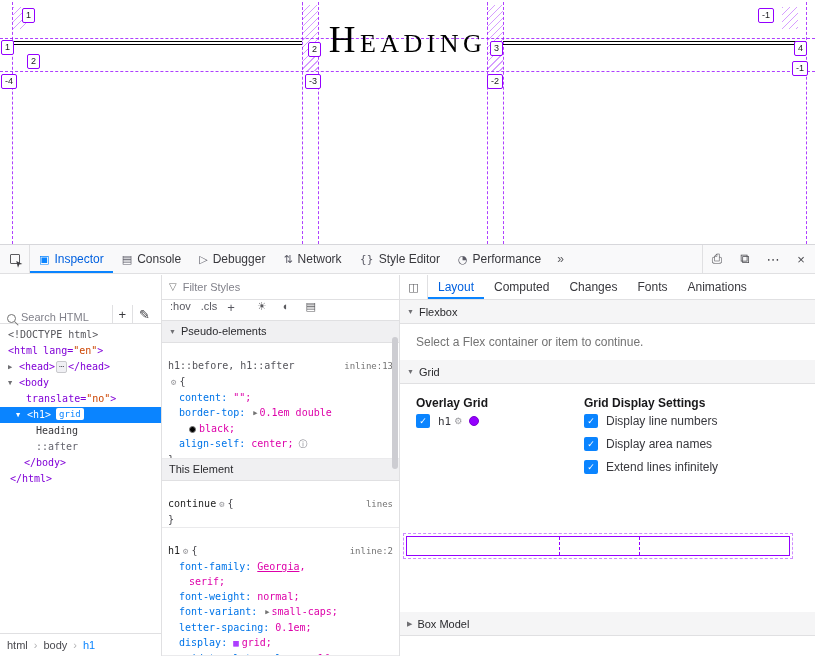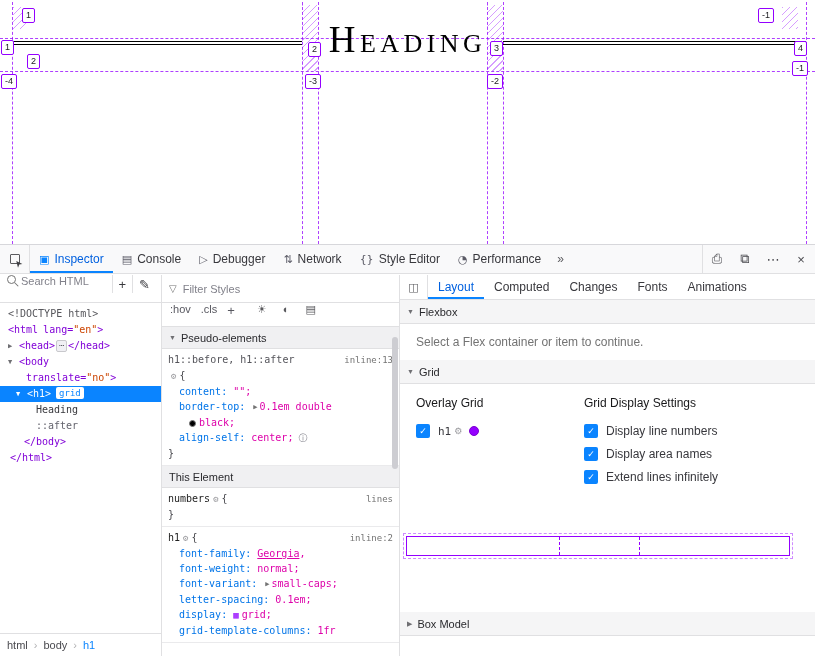--- a/index.html
+++ b/index.html
@@ -42,21 +42,21 @@
   .dt-tab.active .ticon { color: #0a84ff; }
   .dt-tab.active::after { content: ""; position: absolute; left: 0; right: 0; bottom: 0; height: 2px; background: #0a84ff; }
   .more-btn { display: flex; align-items: center; padding: 0 7px; color: #5a5a5e; font-size: 12px; }
   .dt-right { margin-left: auto; display: flex; align-items: center; border-left: 1px solid #e0e0e2; }
   .rbtn { width: 28px; height: 100%; display: flex; align-items: center; justify-content: center; color: #4a4a4f; font-size: 13px; }
 
   .dt-main { position: absolute; top: 30px; bottom: 0; left: 0; right: 0; display: flex; }
 
   
   .panel-markup { width: 162px; border-right: 1px solid #e0e0e2; display: flex; flex-direction: column; }
-  .markup-toolbar { height: 28px; border-bottom: 1px solid #e0e0e2; display: flex; align-items: flex-start; padding: 0 5px; }
+  .markup-toolbar { height: 28px; border-bottom: 1px solid #e0e0e2; display: flex; align-items: flex-end; padding: 0 5px; margin-top: 21px; }
   .mag { width: 9px; height: 9px; border: 1px solid #737373; border-radius: 50%; position: relative; flex: none; margin: 0 5px 0 2px; }
   .mag::after { content: ""; position: absolute; width: 5px; height: 1px; background: #737373; transform: rotate(45deg); right: -4px; bottom: -2px; }
   .search-input { border: none; outline: none; flex: 1; min-width: 0; font-size: 11px; color: #38383d; background: transparent; }
   .search-input::placeholder { color: #81818a; }
   .tb-btn { color: #38383d; font-size: 13px; padding: 0 6px; border-left: 1px solid #e0e0e2; height: 18px; display: flex; align-items: center; }
   .markup-tree { flex: 1; overflow: hidden; font-family: "DejaVu Sans Mono", "Liberation Mono", monospace;
     font-size: 10px; line-height: 16px; padding-top: 3px; white-space: nowrap; }
   .trow { padding-left: 8px; }
   .pl1 { padding-left: 16px; } .pl2 { padding-left: 26px; } .pl3 { padding-left: 36px; }
   .plclose1 { padding-left: 24px; } .plclose0 { padding-left: 10px; }
@@ -85,21 +85,21 @@
   .filter-input { border: none; outline: none; flex: 1; min-width: 0; font-size: 11px; color: #38383d; background: transparent; }
   .filter-input::placeholder { color: #81818a; }
   .rules-subbar { height: 24px; border-bottom: 1px solid #e0e0e2; display: flex; align-items: flex-start; padding: 0 8px; color: #585860; font-size: 11px; }
   .sub-item { margin-right: 10px; }
   .sub-plus { font-size: 13px; margin-right: 22px; }
   .sub-icon { margin-right: 16px; font-size: 11px; color: #5a5a5e; }
   .sec-head { height: 22px; background: #f0f0f2; border-bottom: 1px solid #e0e0e2; display: flex; align-items: center;
     gap: 5px; padding: 0 7px; color: #2a2a2e; font-size: 11px; flex: none; }
   .sec-tw { color: #6f6f73; font-size: 7px; }
   .rule { font-family: "DejaVu Sans Mono", "Liberation Mono", monospace; font-size: 10px; line-height: 15px;
-    padding: 3px 6px 4px 6px; border-bottom: 1px solid #eaeaec; white-space: nowrap; overflow: hidden; }
+    padding: 3px 6px 4px 6px; border-bottom: 1px solid #eaeaec; white-space: nowrap; overflow: hidden; margin-top: 12px; }
   .rline { display: flex; align-items: baseline; }
   .sel { color: #222; }
   .sel-pseudo { color: #54545a; }
   .src { margin-left: auto; color: #737373; font-size: 9px; padding-left: 6px; }
   .brace { color: #4a4a4f; }
   .pname { color: #0074e8; }
   .pval { color: #dd00a9; }
   .dline { padding-left: 11px; }
   .wrapline { padding-left: 21px; }
   .gearicon { color: #9a9a9e; font-size: 9px; margin: 0 3px; }
@@ -115,21 +115,21 @@
   .panel-layout { flex: 1; display: flex; flex-direction: column; font-size: 12px; }
   .lay-tabs { height: 25px; border-bottom: 1px solid #e0e0e2; display: flex; align-items: stretch; flex: none; }
   .side-toggle { width: 28px; display: flex; align-items: center; justify-content: center; color: #5a5a5e; font-size: 11px; border-right: 1px solid #e0e0e2; }
   .lay-tab { padding: 4px 10px; display: flex; align-items: center; color: #38383d; position: relative; font-size: 12px; }
   .lay-tab.active { color: #0060df; }
   .lay-tab.active::after { content: ""; position: absolute; left: 0; right: 0; bottom: 0; height: 2px; background: #0a84ff; }
   .lhead { height: 24px; background: #f5f5f6; text-align: right; }
   .flex-empty { padding: 11px 16px; color: #737373; font-size: 12px; flex: none; }
   .grid-body { height: 228px; padding: 12px 16px; position: relative; display: flex; flex: none; }
   .col-overlay { width: 168px; flex: none; }
-  .col-title { font-weight: normal; font-size: 12px; color: #18181a; margin-bottom: 14px; }
+  .col-title { font-weight: bold; font-size: 12px; color: #18181a; margin-bottom: 4px; }
   .grid-item-row { display: flex; align-items: center; }
   .cb { width: 14px; height: 14px; background: #0a84ff; border-radius: 2px; display: inline-flex;
     align-items: center; justify-content: center; color: #fff; font-size: 9px; margin-right: 8px; flex: none; }
   .grid-item-label { font-family: "DejaVu Sans Mono", "Liberation Mono", monospace; font-size: 11px; color: #38383d; }
   .gswatch { width: 10px; height: 10px; border-radius: 50%; background: #9400ff; border: 1px solid #7a00d0; display: inline-block; margin-left: 4px; }
   .opt-row { display: flex; align-items: center; margin-bottom: 9px; color: #38383d; font-size: 12px; }
   .grid-preview { position: absolute; left: 6px; right: 25px; top: 152px; height: 20px;
     border: 1px solid #9400ff; outline: 1px dashed rgba(148,0,255,.45); outline-offset: 2px; background: #fff; }
   .gp-div { position: absolute; top: 0; bottom: 0; width: 0; border-left: 1px dashed #9400ff; }
   .gp1 { left: 152px; } .gp2 { left: 232px; }
@@ -286,38 +286,39 @@
             <span class="brace">}</span>
           </div>
       </div>
 
       <div class="sec-head">
         <span>This Element</span>
       </div>
 
       <div class="rule">
         <div class="rline">
-            <span class="sel">numbers</span>
+            <span class="sel">continue</span>
             <span class="gearicon">⚙</span>
             <span class="brace">{</span>
             <span class="src">lines</span>
           </div>
         <div class="rline">
             <span class="brace">}</span>
           </div>
       </div>
 
       <div class="rule">
         <div class="rline">
             <span class="sel">h1</span>
             <span class="gearicon">⚙</span>
             <span class="brace">{</span>
             <span class="src">inline:2</span>
           </div>
         <div class="dline"><span class="pname">font-family:</span> <span class="pval font-link">Georgia</span><span class="pval">,</span></div>
+        <div class="wrapline"><span class="pval">serif;</span></div>
         <div class="dline"><span class="pname">font-weight:</span> <span class="pval">normal;</span></div>
         <div class="dline"><span class="pname">font-variant:</span> <span class="expander">▶</span><span class="pval">small-caps;</span></div>
         <div class="dline"><span class="pname">letter-spacing:</span> <span class="pval">0.1em;</span></div>
         <div class="dline"><span class="pname">display:</span> <span class="grid-val-icon">▦</span><span class="pval">grid;</span></div>
         <div class="dline"><span class="pname">grid-template-columns:</span> <span class="pval">1fr</span></div>
       </div>
 
       <div class="mscroll"></div>
     </div>
 

